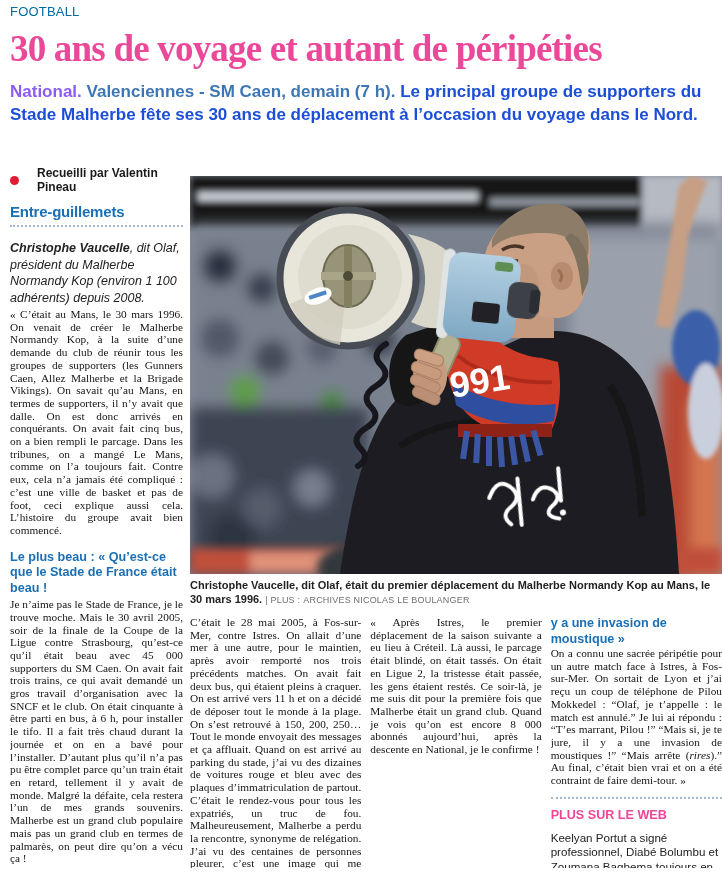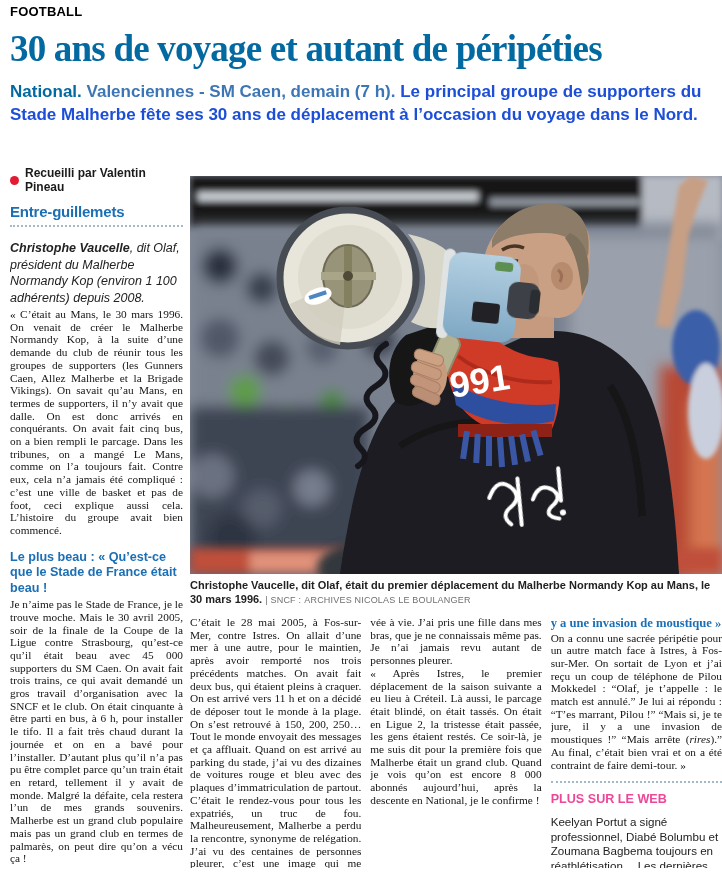--- a/index.html
+++ b/index.html
@@ -4,50 +4,50 @@
 <style>
   * { margin:0; padding:0; box-sizing:border-box; }
   html,body { width:722px; height:874px; }
   body {
     position:relative; background:#ffffff; overflow:hidden;
     font-family:"Liberation Sans", sans-serif; color:#1a1a1a;
     -webkit-font-smoothing:antialiased;
   }
   
   .header { position:absolute; left:10px; top:4px; width:702px; }
-  .kicker { font-size:13px; font-weight:bold; color:#000000; letter-spacing:.2px; }
+  .kicker { font-size:13px; font-weight:normal; color:#0369a1; letter-spacing:.2px; }
   .headline { margin-top:8px; font-family:"Liberation Serif", serif; font-weight:bold;
-              font-size:37px; line-height:43px; letter-spacing:-0.8px; color:#0369a1; white-space:nowrap; }
+              font-size:37px; line-height:43px; letter-spacing:-0.8px; color:#ec4899; white-space:nowrap; }
   .standfirst { margin-top:10px; font-size:17px; font-weight:bold; line-height:23px; }
-  .standfirst .tag { color:#0369a1; }
+  .standfirst .tag { color:#8b5cf6; }
   .standfirst .lead { color:#3d76b4; }
   .standfirst .txt { color:#1d4ed8; }
   
   .leftcol { position:absolute; left:10px; top:166px; width:173px; height:708px; overflow:hidden; }
-  .byline { font-size:12px; font-weight:bold; display:flex; align-items:center; gap:6px; }
+  .byline { font-size:12px; font-weight:bold; display:flex; align-items:center; gap:18px; }
   .byline .dot { width:9px; height:9px; border-radius:50%; background:#e01b32; flex:0 0 auto; }
   .rubric { margin-top:9px; font-size:15px; font-weight:bold; color:#1b6fb5; letter-spacing:-.2px; }
   .dotted { border:none; border-top:2px dotted #a3b8ca; margin-top:5px; }
   .intro { margin-top:13px; font-size:12.5px; line-height:16.5px; color:#222;font-style:italic; }
   .intro b { font-weight:bold; }
   .sec-head { margin-top:13px; font-size:12.6px; font-weight:bold; color:#1b6fb5; line-height:15.5px; }
   .body-serif { font-family:"Liberation Serif", serif; font-size:11.3px; line-height:12.7px;
                 text-align:justify; hyphens:auto; color:#141414; }
   .leftcol .body-serif { margin-top:2px; }
   
   .rightarea { position:absolute; left:190px; top:176px; width:532px; height:698px; overflow:hidden; }
   .photo { width:532px; height:398px; display:block; background:#868d9c; }
   .caption { margin-top:4px; font-size:11px; line-height:14px; color:#222; }
   .caption .capmain { font-weight:bold; }
   .caption .credit { font-size:9px; color:#6f6f6f; letter-spacing:.2px; }
   .cols { margin-top:9px; display:grid; grid-template-columns:repeat(3,1fr); column-gap:9px;
           height:252px; overflow:hidden; }
   .col { overflow:hidden; }
   .col .sec-head { margin-top:10px; }
-  .col .sec-head.first { margin-top:0;font-family:Liberation Serif, serif; }
+  .col .sec-head.first { margin-top:0; }
   .webbox { margin-top:10px; }
   .webbox .dotted { margin-bottom:9px; }
   .web-title { font-size:12.6px; font-weight:bold; color:#ec4899; }
   .web-text { margin-top:9px; font-size:11.6px; line-height:14.5px; color:#222; }
   .it { font-style:italic;margin-top:22px; }
 </style>
 </head>
 <body>
 
 <div class="header">
@@ -223,30 +223,29 @@
       <path d="M300,312 q14,-20 25,-3 q6,11 -6,17 q-13,6 -4,17"></path>
       <path d="M332,300 l-7,46"></path>
       <path d="M342,324 q10,-15 21,-5 q8,9 -2,15 q-15,8 2,15"></path>
       <path d="M374,300 l-5,32"></path>
       <circle cx="368" cy="344" r="3" fill="#ffffff" stroke="none"></circle>
     </g>
   </svg>
 
   <p class="caption">
     <span class="capmain">Christophe Vaucelle, dit Olaf, était du premier déplacement du Malherbe Normandy Kop au Mans, le 30 mars 1996.</span>
-    <span class="credit">| SNCF :</span>
+    <span class="credit">| PLUS :</span>
     <span class="credit">ARCHIVES NICOLAS LE BOULANGER</span>
   </p>
 
   <div class="cols">
     <div class="col">
       <p class="body-serif">C’était le 28 mai 2005, à Fos-sur-Mer, contre Istres. On allait d’une mer à une autre, pour le maintien, après avoir remporté nos trois précédents matches. On avait fait deux bus, qui étaient pleins à craquer. On est arrivé vers 11 h et on a décidé de déposer tout le monde à la plage. On s’est retrouvé à 150, 200, 250… Tout le monde envoyait des messages et ça affluait. Quand on est arrivé au parking du stade, j’ai vu des dizaines de voitures rouge et bleu avec des plaques d’immatriculation de partout. C’était le rendez-vous pour tous les expatriés, un truc de fou. Malheureusement, Malherbe a perdu la rencontre, synonyme de relégation. J’ai vu des centaines de personnes pleurer, c’est une image qui me restera gra-</p>
     </div>
     <div class="col">
-      <p class="body-serif">vée à vie. J’ai pris une fille dans mes bras, que je ne connaissais même pas. Je n’ai jamais revu autant de personnes pleurer.</p>
       <p class="body-serif">« Après Istres, le premier déplacement de la saison suivante a eu lieu à Créteil. Là aussi, le parcage était blindé, on était tassés. On était en Ligue 2, la tristesse était passée, les gens étaient restés. Ce soir-là, je me suis dit pour la première fois que Malherbe était un grand club. Quand je vois qu’on est encore 8 000 abonnés aujourd’hui, après la descente en National, je le confirme !</p>
 
     </div>
     <div class="col">
       <div class="sec-head first">y a une invasion de moustique »</div>
       <p class="body-serif"><span>On a connu une sacrée péripétie pour un autre match face à Istres, à Fos-sur-Mer. On sortait de Lyon et j’ai reçu un coup de téléphone de Pilou Mokkedel : “Olaf, je t’appelle : le match est annulé.” Je lui ai répondu : “T’es marrant, Pilou !” “Mais si, je te jure, il y a une invasion de moustiques !” “Mais arrête (</span><span class="it">rires</span><span>).” Au final, c’était bien vrai et on a été contraint de faire demi-tour. »</span></p>
       <div class="webbox">
         <hr class="dotted">
         <div class="web-title">PLUS SUR LE WEB</div>
         <p class="web-text"><span>Keelyan Portut a signé professionnel, Diabé Bolumbu et Zoumana Bagbema toujours en réathlétisation… Les dernières infos SM Caen à retrouver sur</span> </p>

